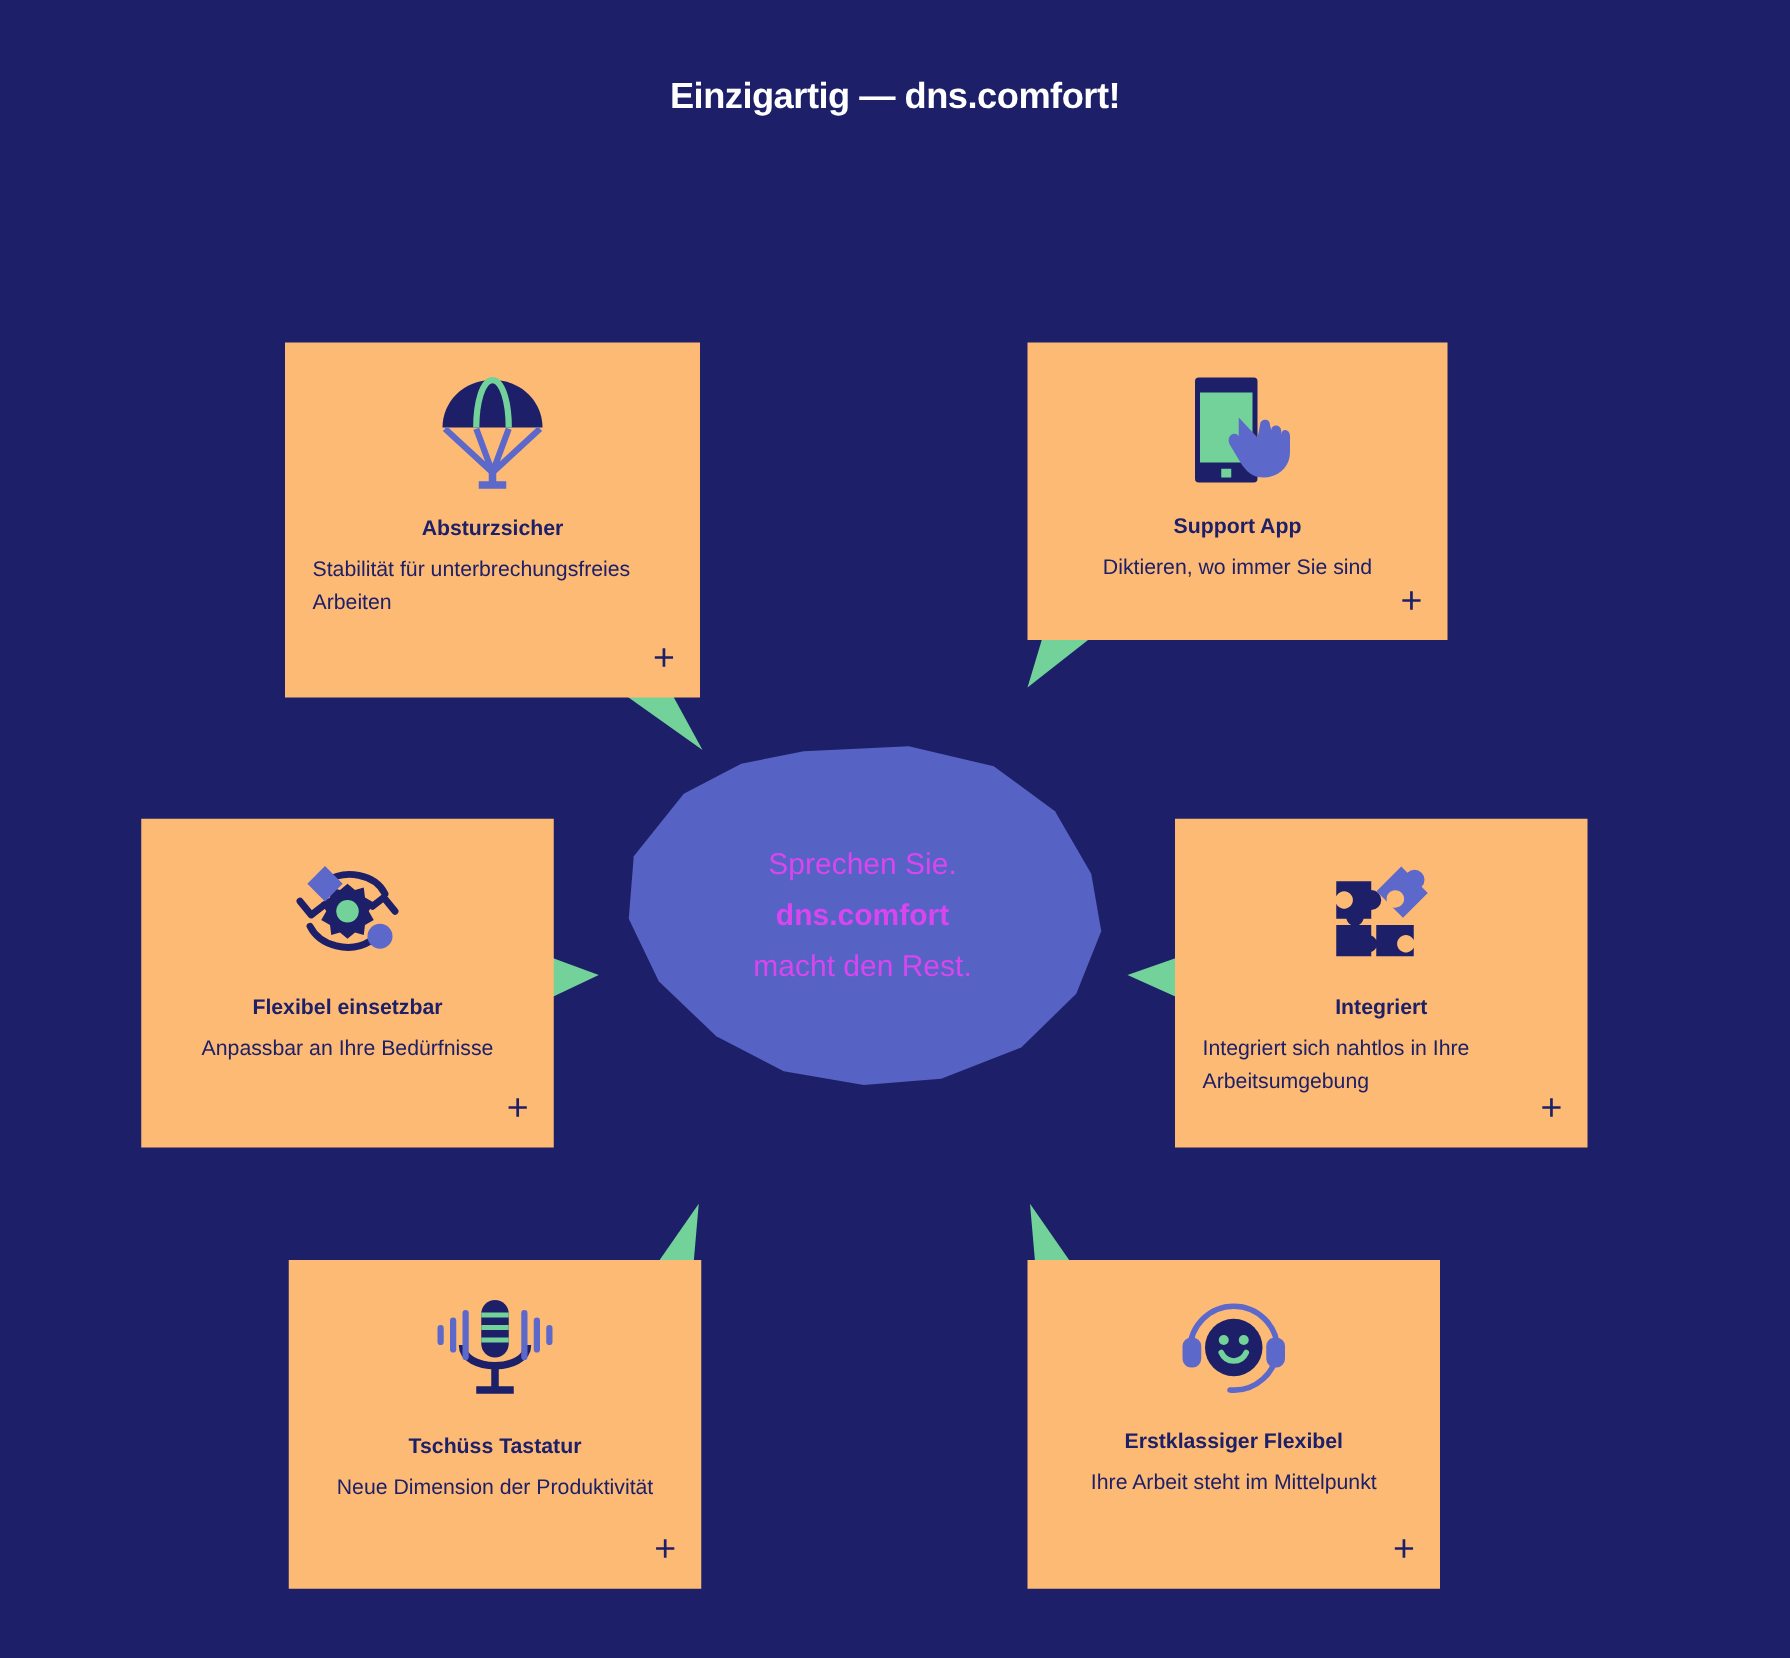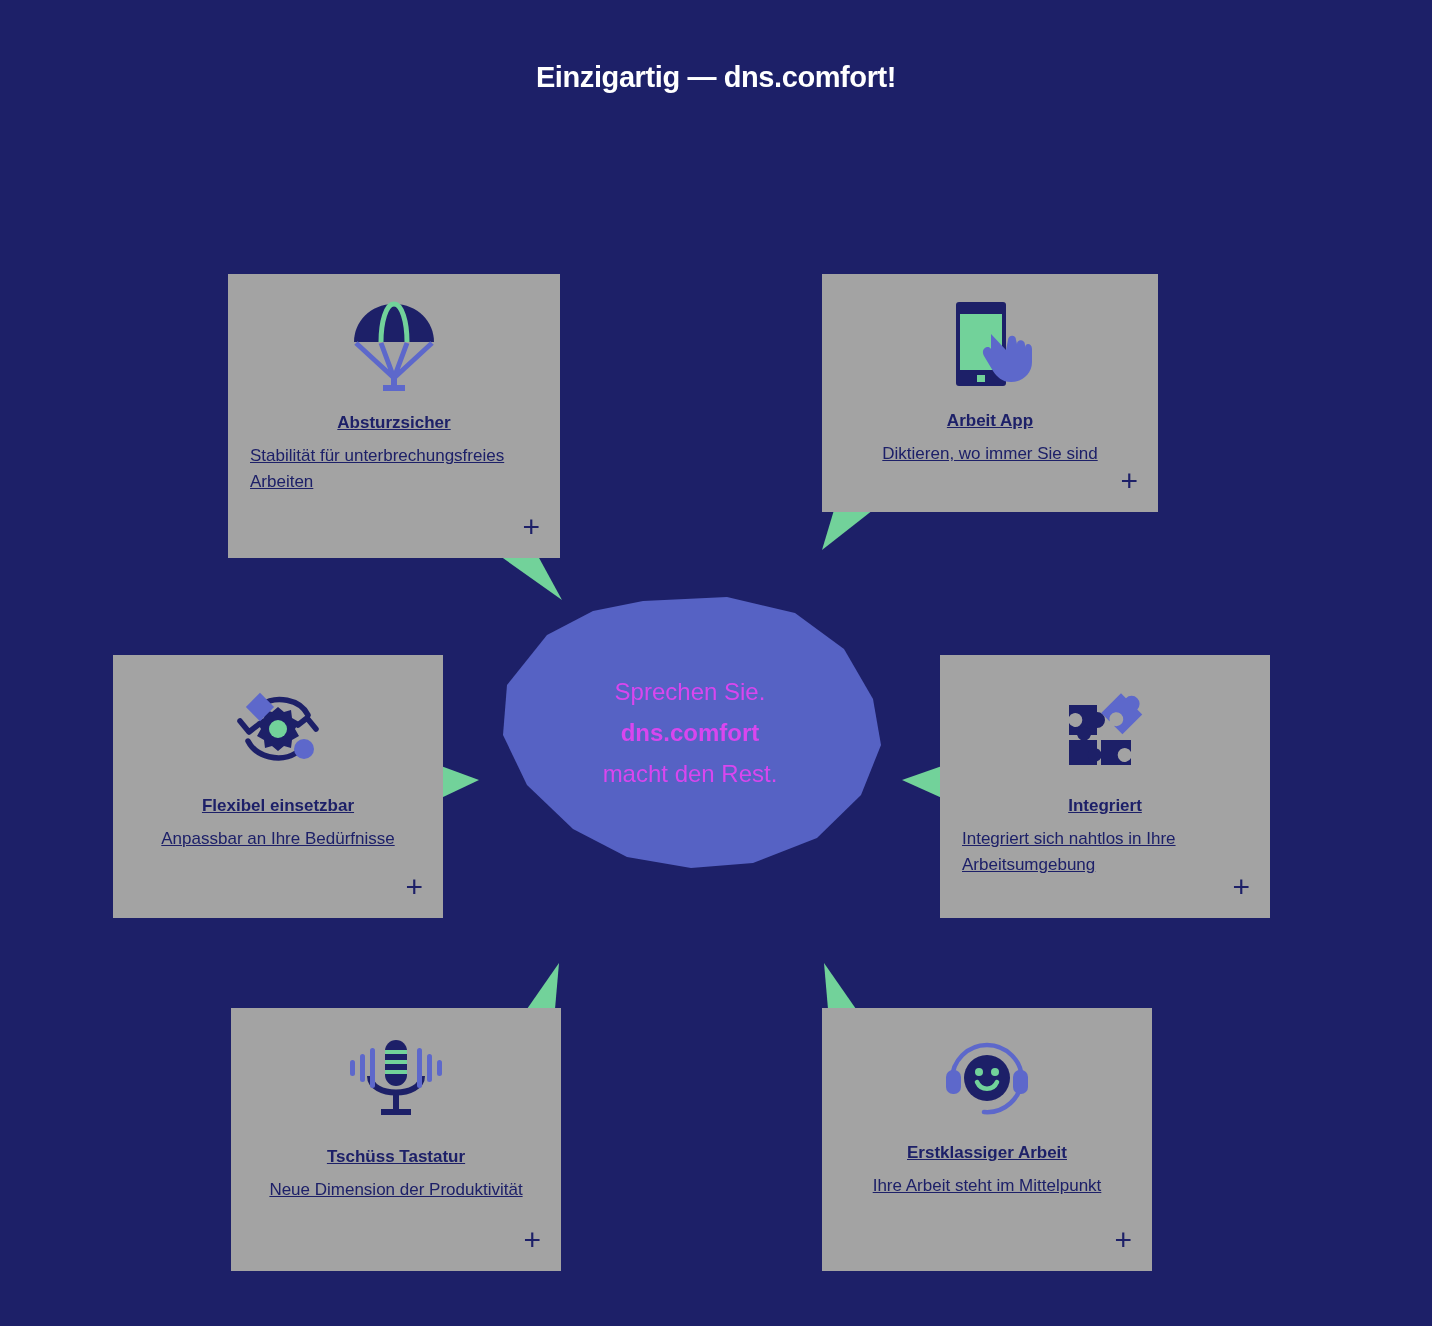--- a/index.html
+++ b/index.html
@@ -44,27 +44,26 @@
     top: 0;
     width: 1432px;
     height: 1326px;
     pointer-events: none;
   }
   .stage > * { pointer-events: auto; }
 
   
   .card {
     position: absolute;
-    background: #a3a3a3;
+    background: #fdba74;
     color: #1d2068;
     padding: 0 22px;
     display: flex;
     flex-direction: column;
     align-items: center;
-    text-decoration: underline;
   }
   .card-icon {
     display: block;
     margin: 0 auto;
   }
   .card-title {
     font-size: 17px;
     font-weight: bold;
     text-align: center;
     line-height: 1.35;
@@ -192,21 +191,21 @@
 
   <div class="card" id="card-mobile-app">
     <svg class="card-icon" width="92" height="88" viewBox="0 0 92 88">
       <rect x="12" y="2" width="50" height="84" rx="3" fill="#1d2068"></rect>
       <rect x="16" y="14" width="42" height="56" fill="#72d29a"></rect>
       <rect x="33" y="75" width="8" height="7" fill="#72d29a"></rect>
       <path d="M47 34 L62 50 L64 40 C64 35 72 34 72 40 L73 44 C73 39 81 39 81 45 L81 48
                C81 42 88 43 88 49 L88 62 C88 74 78 82 67 82 C58 82 53 77 49 71 L40 56
                C36 49 44 44 47 49 Z" fill="#5d68cb"></path>
     </svg>
-    <div class="card-title">Arbeit App</div>
+    <div class="card-title">Support App</div>
     <div class="card-desc">Diktieren, wo immer Sie sind</div>
     <div class="card-plus">+</div>
   </div>
 
   <div class="card" id="card-flexibel">
     <svg class="card-icon" width="100" height="74" viewBox="0 0 100 74">
       <path d="M33 14 C48 4 72 8 80 24" stroke="#1d2068" stroke-width="5.5" fill="none" stroke-linecap="round"></path>
       <path d="M88 38 L79 27 L70 34" stroke="#1d2068" stroke-width="5.5" fill="none" stroke-linecap="round" stroke-linejoin="round"></path>
       <path d="M68 62 C52 72 28 66 20 50" stroke="#1d2068" stroke-width="5.5" fill="none" stroke-linecap="round"></path>
       <path d="M12 30 L21 41 L30 34" stroke="#1d2068" stroke-width="5.5" fill="none" stroke-linecap="round" stroke-linejoin="round"></path>
@@ -260,21 +259,21 @@
     <svg class="card-icon" width="94" height="80" viewBox="0 0 94 80">
       <path d="M12 44 A35 35 0 0 1 82 44" stroke="#5d68cb" stroke-width="4.5" fill="none" stroke-linecap="round"></path>
       <path d="M82 42 A35 35 0 0 1 44 76" stroke="#5d68cb" stroke-width="4.5" fill="none" stroke-linecap="round"></path>
       <circle cx="47" cy="42" r="23" fill="#1d2068"></circle>
       <circle cx="39" cy="36" r="4" fill="#72d29a"></circle>
       <circle cx="55" cy="36" r="4" fill="#72d29a"></circle>
       <path d="M37 46 C41 55 53 55 57 46" stroke="#72d29a" stroke-width="4.5" fill="none" stroke-linecap="round"></path>
       <rect x="6" y="34" width="15" height="24" rx="7" fill="#5d68cb"></rect>
       <rect x="73" y="34" width="15" height="24" rx="7" fill="#5d68cb"></rect>
     </svg>
-    <div class="card-title">Erstklassiger Arbeit</div>
+    <div class="card-title">Erstklassiger Flexibel</div>
     <div class="card-desc">Ihre Arbeit steht im Mittelpunkt</div>
     <div class="card-plus">+</div>
   </div>
 
   <div id="centre-blob">
     <svg width="390" height="275" viewBox="0 0 390 275">
       <polygon fill="#5662c4" points="
         148,6  232,2  300,18  349,54  378,104  386,150  366,200  322,243
         258,268 196,273 132,262  78,234  32,190  8,140  12,90  52,40  98,16"></polygon>
     </svg>

